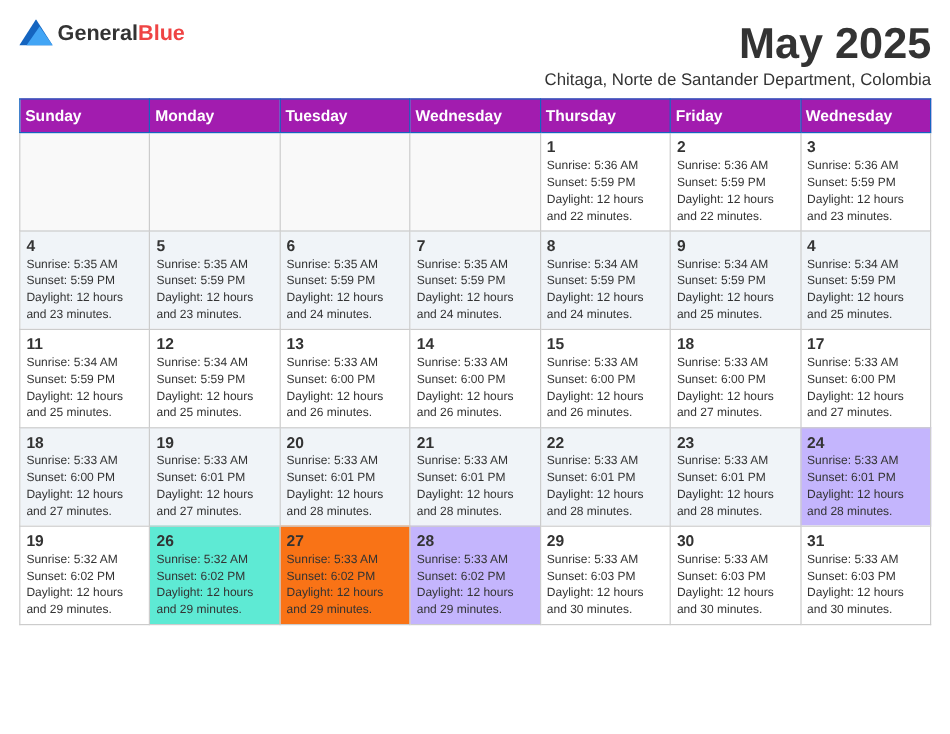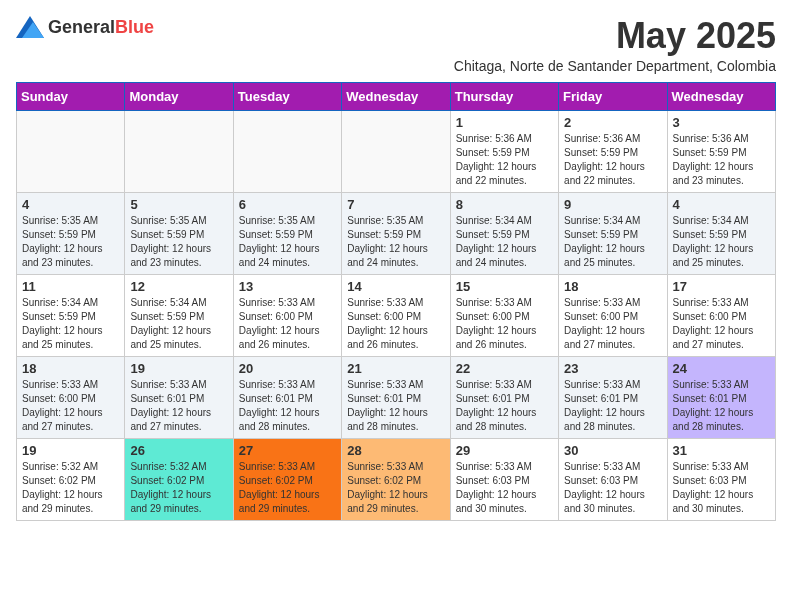--- a/index.html
+++ b/index.html
@@ -311,21 +311,21 @@
 Daylight: 12 hours
 and 29 minutes.</div>
         </td>
         <td style="background: #f97316;">
           <span class="day-number">27</span>
           <div class="day-info" style="white-space: pre-line;">Sunrise: 5:33 AM
 Sunset: 6:02 PM
 Daylight: 12 hours
 and 29 minutes.</div>
         </td>
-        <td style="background: #fdba74;">
+        <td style="background: #c4b5fd;">
           <span class="day-number">28</span>
           <div class="day-info" style="white-space: pre-line;">Sunrise: 5:33 AM
 Sunset: 6:02 PM
 Daylight: 12 hours
 and 29 minutes.</div>
         </td>
         <td style="background: rgb(255, 255, 255);">
           <span class="day-number">29</span>
           <div class="day-info" style="white-space: pre-line;">Sunrise: 5:33 AM
 Sunset: 6:03 PM

